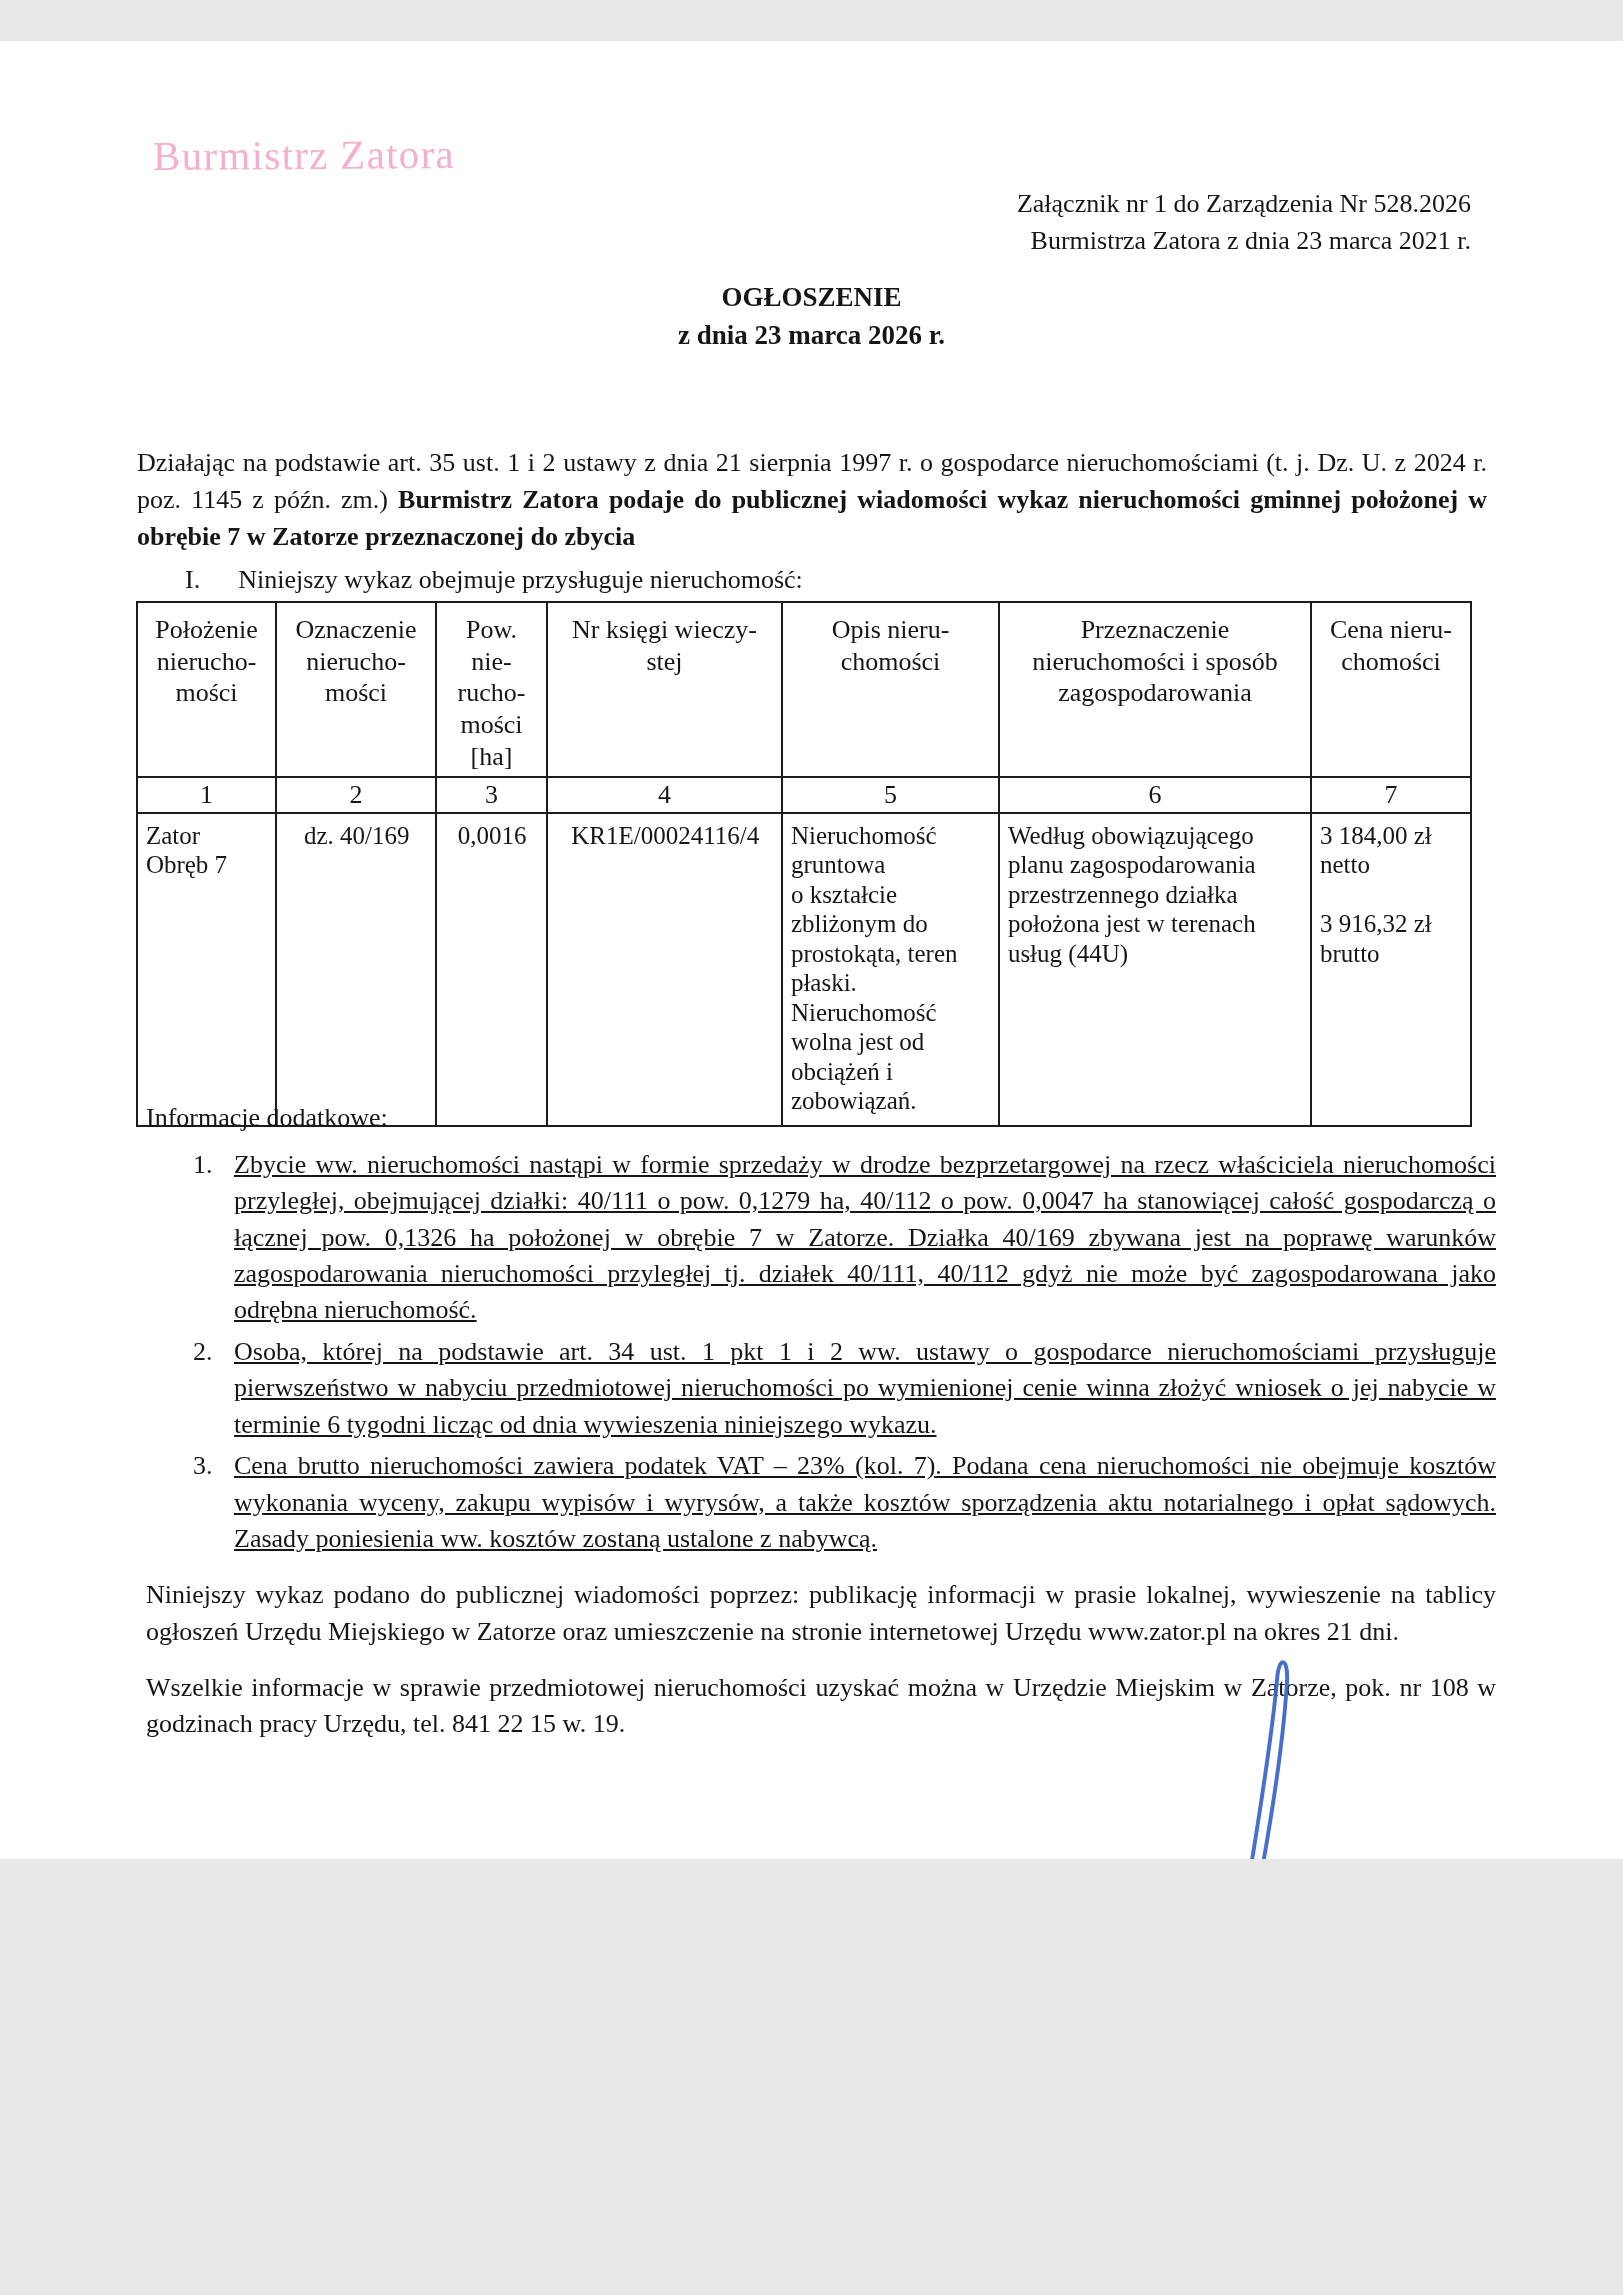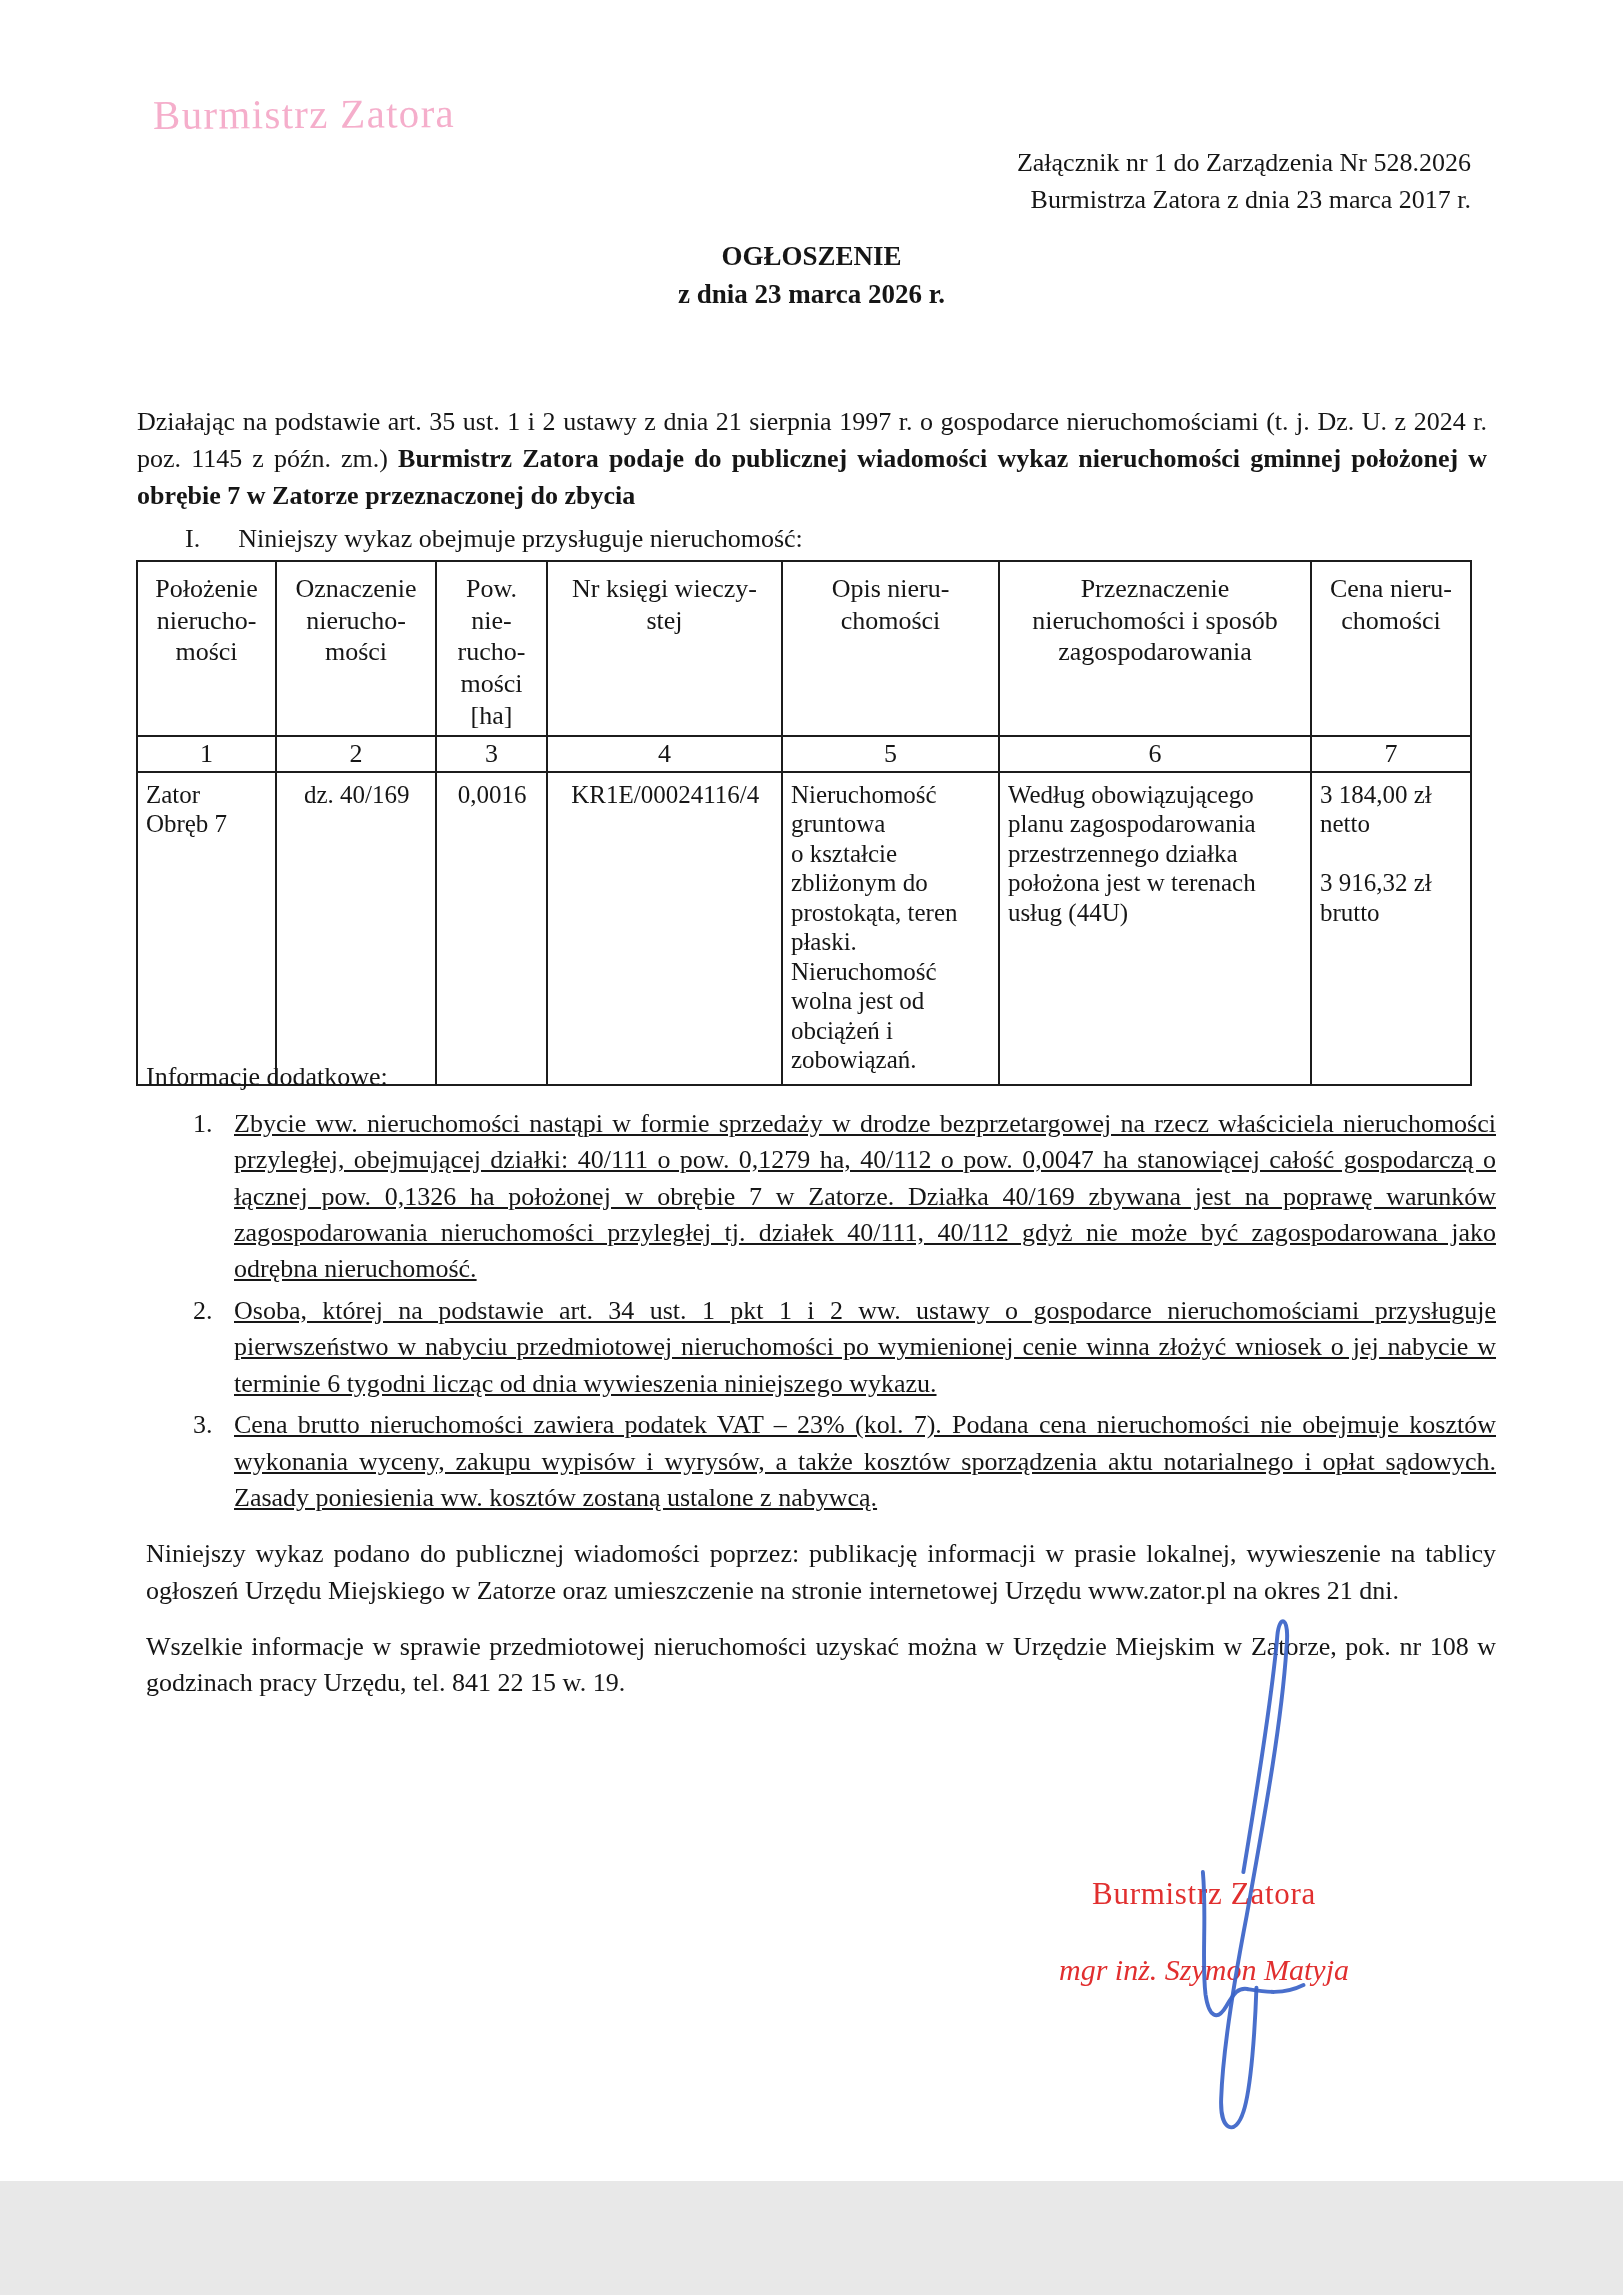--- a/index.html
+++ b/index.html
@@ -1,23 +1,24 @@
 <!DOCTYPE html>
 <html lang="pl" style="font-size:10.5px"><head>
 <meta charset="utf-8">
 <style>
   html, body { margin: 0; padding: 0; background: #e8e8e8; }
   .page {
     position: relative;
     width: 1623px;
-    height: 2181px;
+    height: 1818px;
     background: #ffffff;
     overflow: hidden;
     font-family: "Liberation Serif", "DejaVu Serif", serif;
     color: #161616;
+    margin-top: 41px;
   }
 
   
   .corner-stamp {
     position: absolute;
     left: 153px;
     top: 90px;
     font-size: 41px;
     letter-spacing: 1.3px;
     color: #f4a6c6;
@@ -169,21 +170,21 @@
 </style>
 </head>
 <body>
 
 <div class="page">
 
   <div class="corner-stamp">Burmistrz Zatora</div>
 
   <div class="attachment-ref">
     <div>Załącznik nr 1 do Zarządzenia Nr 528.2026</div>
-    <div>Burmistrza Zatora z dnia 23 marca 2017 r.</div>
+    <div>Burmistrza Zatora z dnia 23 marca 2021 r.</div>
   </div>
 
   <div class="title-block">
     <div>OGŁOSZENIE</div>
     <div>z dnia 23 marca 2026 r.</div>
   </div>
 
   <p class="intro"><span>Działając na podstawie art. 35 ust. 1 i 2 ustawy z dnia 21 sierpnia 1997 r. o gospodarce nieruchomościami (t. j. Dz. U. z 2024 r. poz. 1145 z późn. zm.) </span><span class="bold">Burmistrz Zatora podaje do publicznej wiadomości wykaz nieruchomości gminnej położonej w obrębie 7 w Zatorze przeznaczonej do zbycia</span></p>
 
   <div class="section-line">

